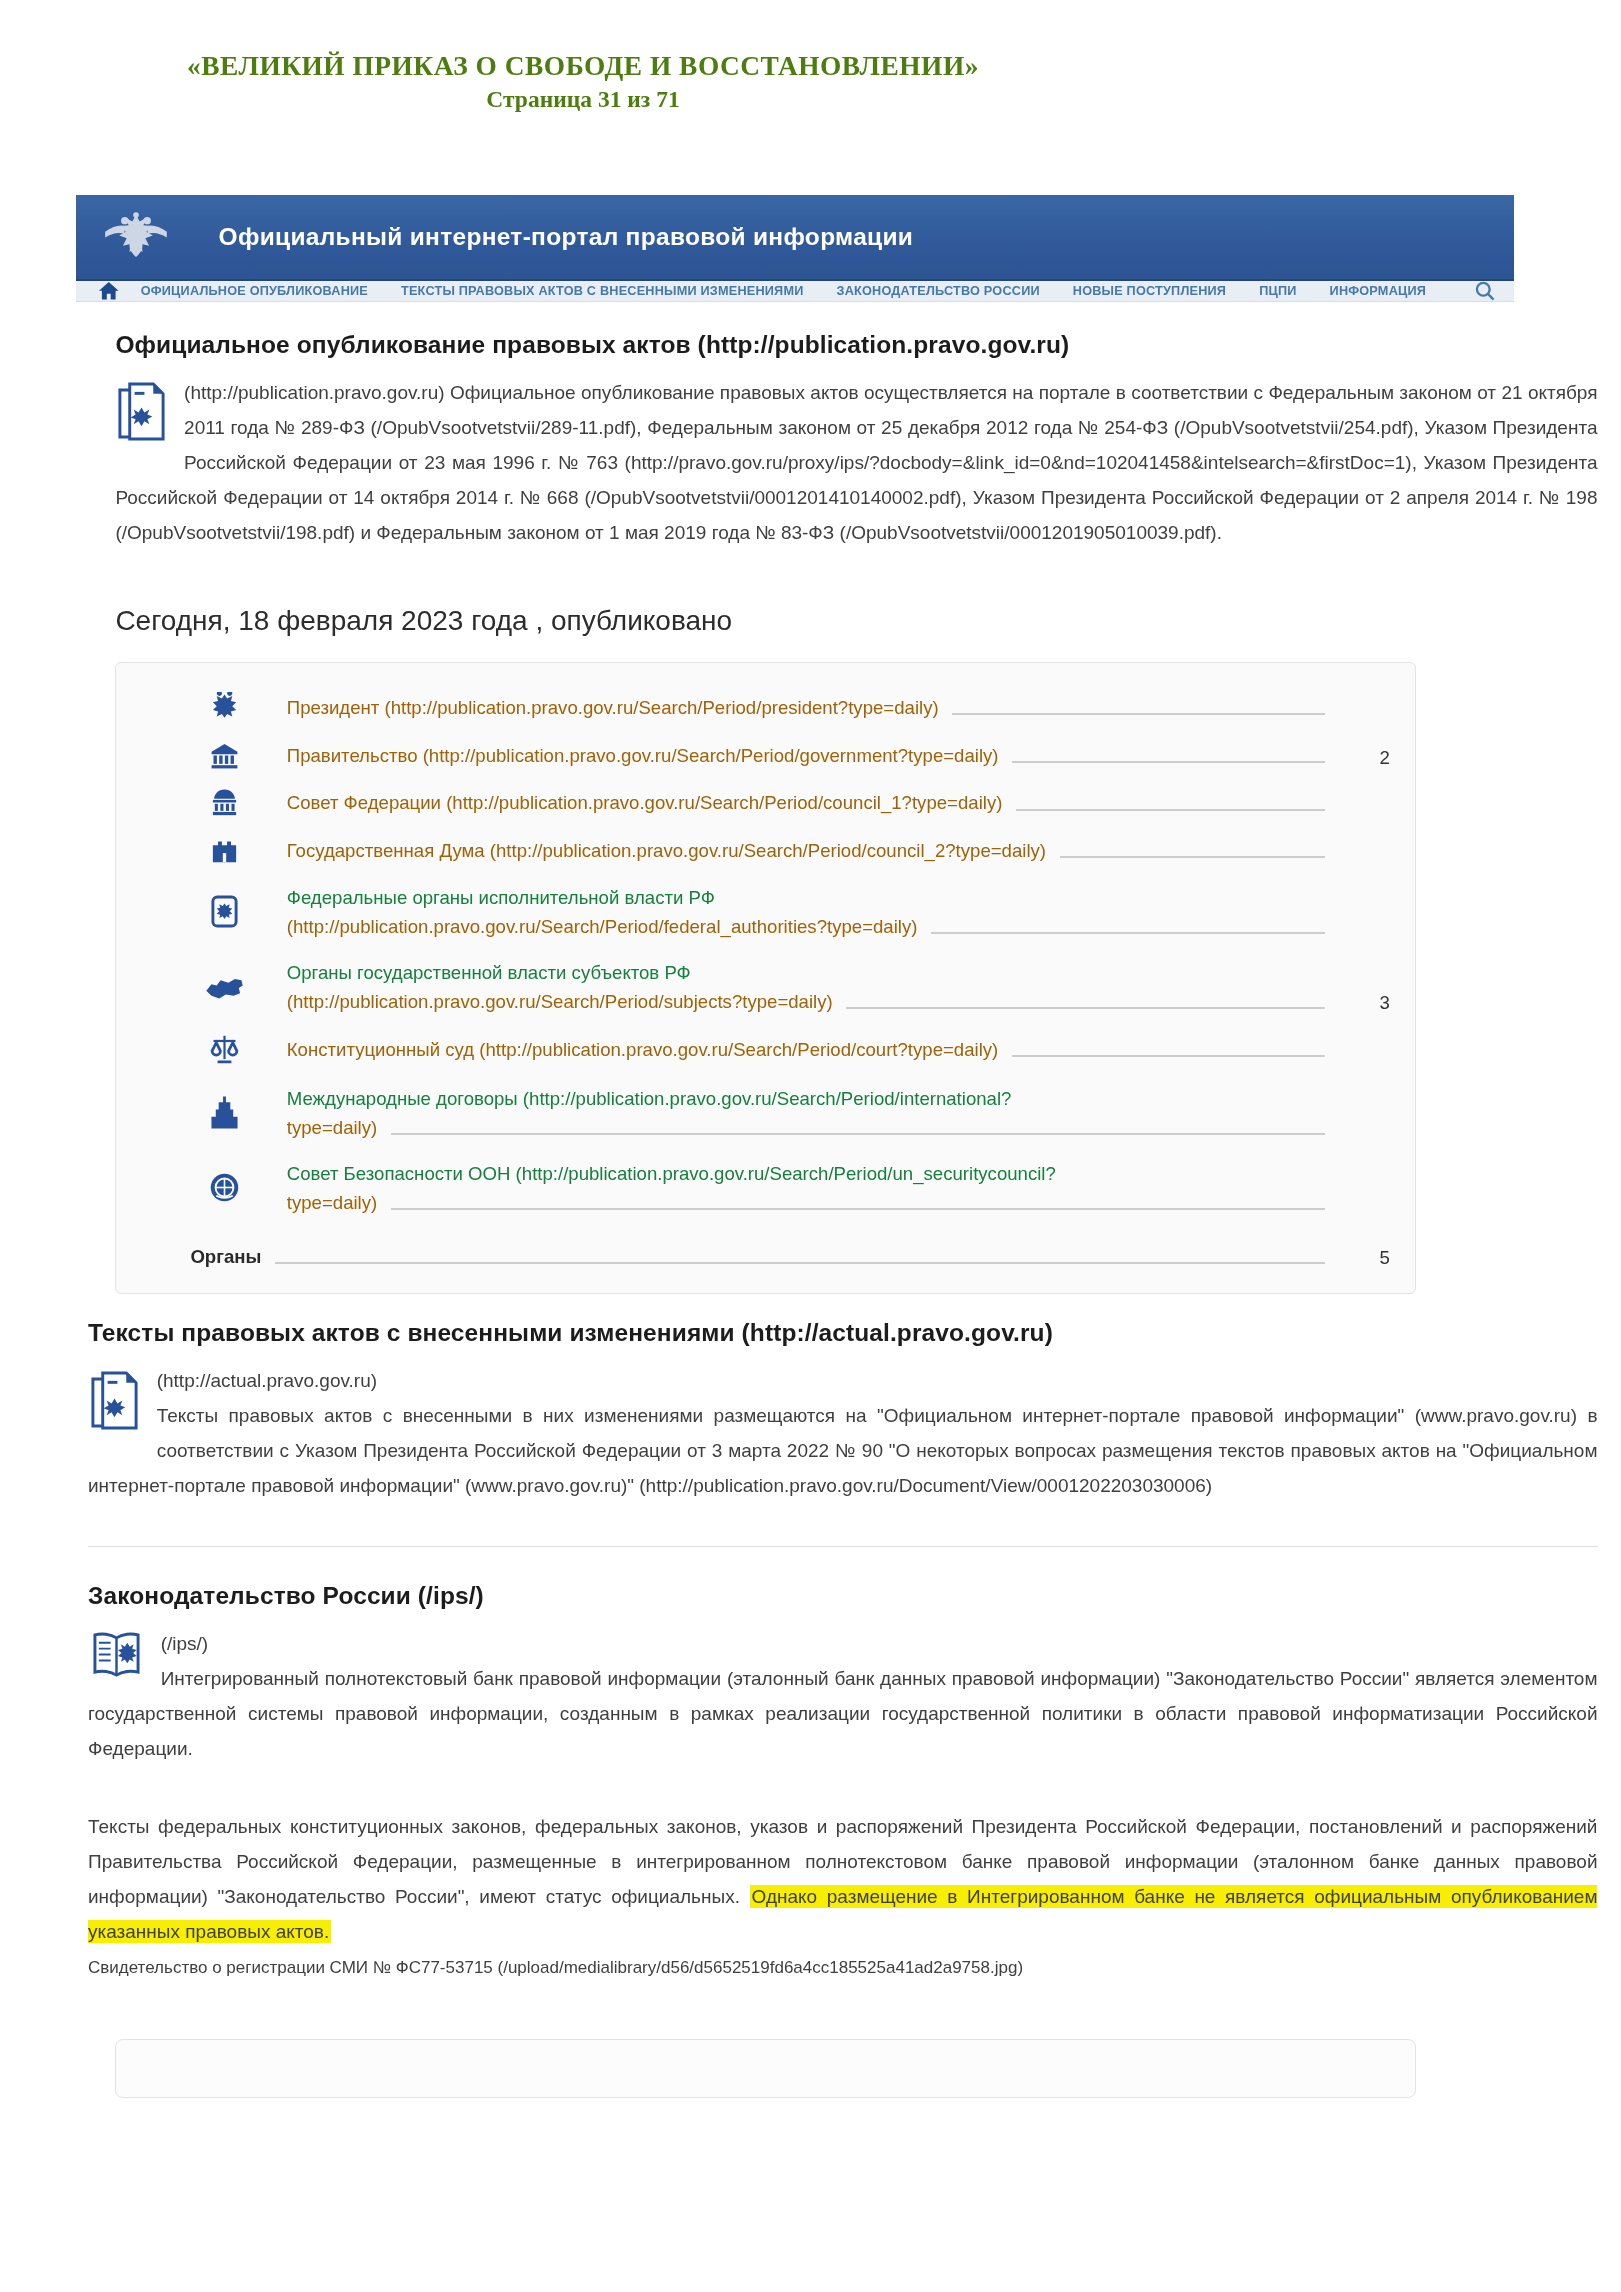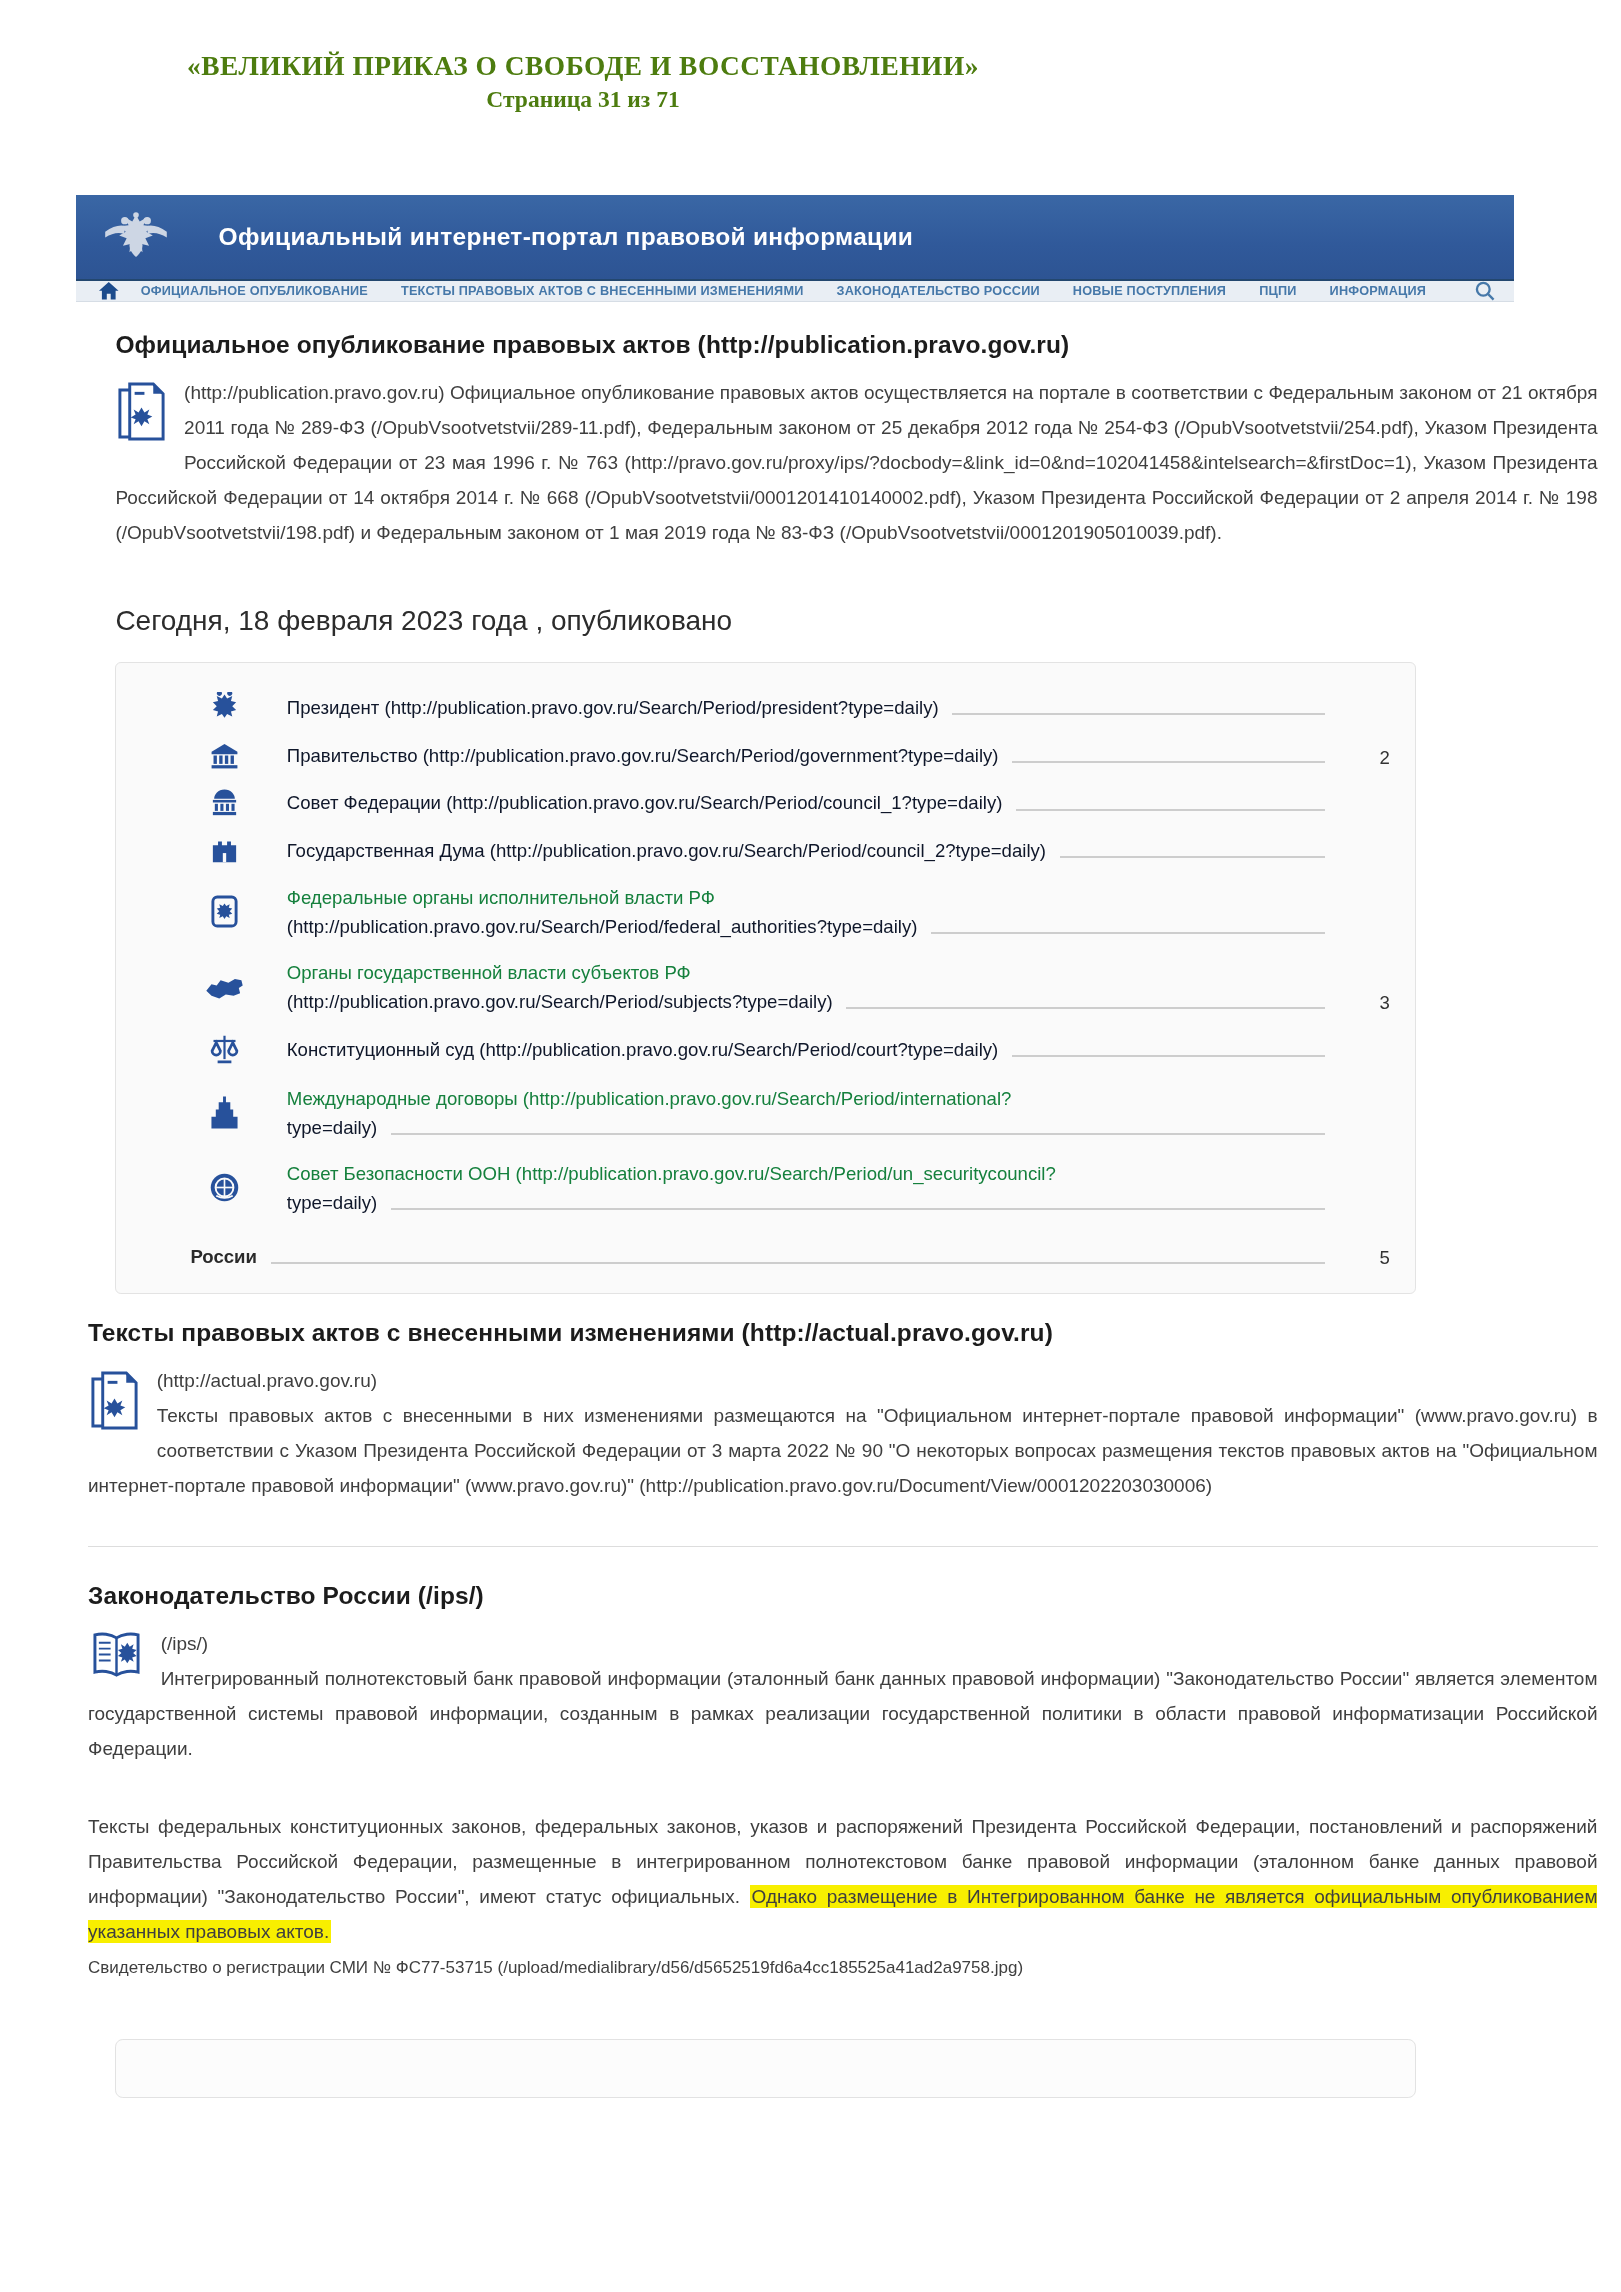--- a/index.html
+++ b/index.html
@@ -51,21 +51,21 @@
   .today-box {
     margin-top:25.5px; margin-left:27.4px; width:1301px;
     background:#fafafa; border:1px solid #e3e3e3; border-radius:5.9px;
     padding:29px 25.5px 21.6px 74px;
   }
   .pub-row { display:flex; align-items:center; margin-bottom:16.7px; }
   .row-icon { width:69px; flex:0 0 auto; display:flex; justify-content:center; margin-right:27.4px; }
   .row-content { flex:1 1 auto; min-width:0; }
   .row-top { display:block; font-size:18.6px; line-height:29px; color:#15803d; }
   .row-mainline { display:flex; }
-  .row-main { font-size:18.6px; line-height:29px; color:#0f172a; flex:0 1 auto; cursor:pointer; }
+  .row-main { font-size:18.6px; line-height:29px; color:#a16207; flex:0 1 auto; cursor:pointer; }
   .leader { flex:1 1 auto; min-width:39px; border-bottom:2px solid #cdcdcd; margin:0 9.8px 6.9px 13.7px; align-self:flex-end; }
   .row-count { width:55px; flex:0 0 auto; text-align:right; font-size:18.6px; color:#333; align-self:flex-end; margin-bottom:2px; }
   .total-row { margin-top:25.5px; margin-bottom:0; }
   .total-label { font-size:18.6px; font-weight:bold; color:#2a2a2a; line-height:29px; }
   .icon-blue { fill:#27519b; }
   .icon-stroke { stroke:#27519b; fill:none; stroke-width:2; }
   
   .divider { margin:43px 0 0 0; border-top:1px solid #dddddd; }
   .link-line { font-size:19px; line-height:35px; color:#3f3f3f; }
   mark.hl { background:#f8ef00; color:#3f3f3f; padding:1px 2px; }
@@ -291,21 +291,21 @@
         <span class="row-top">Совет Безопасности ООН (http://publication.pravo.gov.ru/Search/Period/un_securitycouncil?</span>
         <div class="row-mainline">
           <span class="row-main">type=daily)</span>
           <span class="leader"></span>
         </div>
       </div>
       <span class="row-count"></span>
     </div>
 
     <div class="pub-row total-row">
-      <span class="total-label">России</span>
+      <span class="total-label">Органы</span>
       <span class="leader"></span>
       <span class="row-count">5</span>
     </div>
   </div>
 
   <div class="section-heading mt26">Тексты правовых актов с внесенными изменениями (http://actual.pravo.gov.ru)</div>
   <div class="para mt16">
     <svg class="para-icon" width="53" height="63" viewBox="0 0 54 64">
       <path d="M5 10h26v48H5z" fill="#fff" stroke="#27519b" stroke-width="3"></path>
       <path d="M15 4h24l10 10v46H15z" fill="#fff" stroke="#27519b" stroke-width="3"></path>

